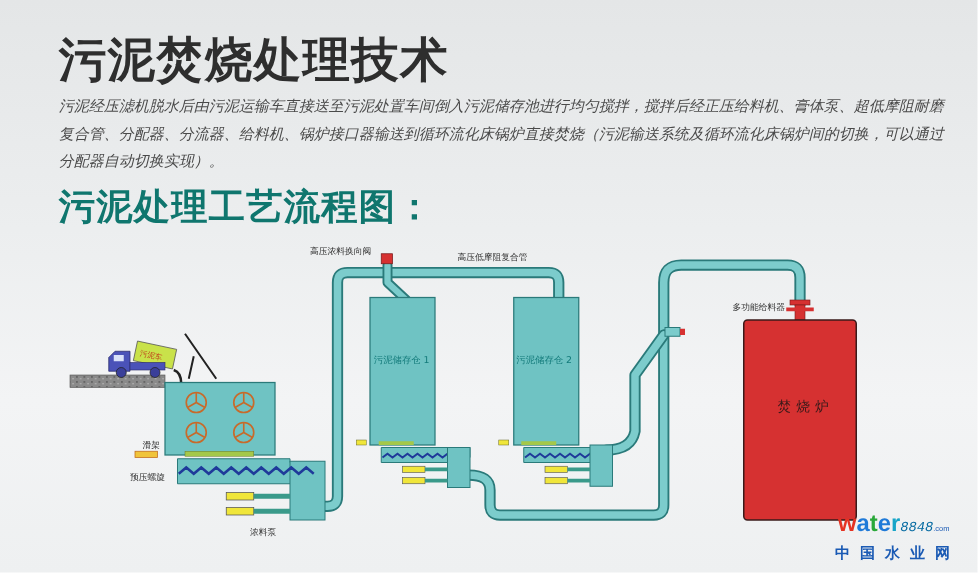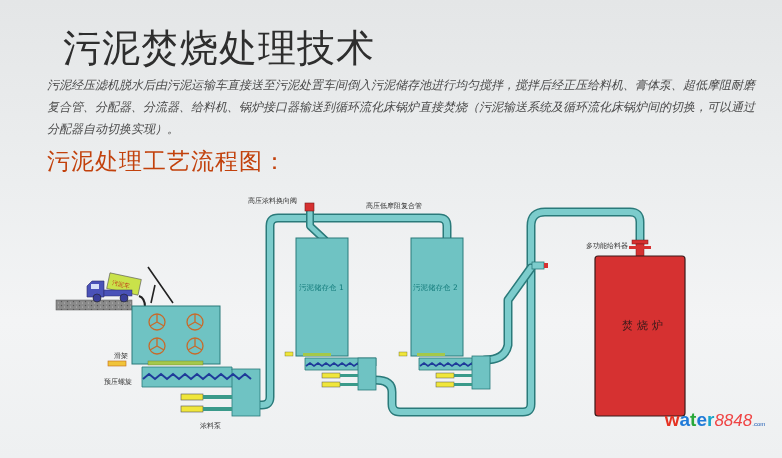--- a/index.html
+++ b/index.html
@@ -4,46 +4,46 @@
 <style>
   html, body { margin: 0; padding: 0; }
   body {
     width: 782px; height: 458px; overflow: hidden; position: relative;
     background: linear-gradient(180deg, #e4e6e7 0%, #eceeef 40%, #f3f4f5 70%, #eef0f1 100%);
     font-family: "DejaVu Sans", sans-serif;
     color: #3a3a3a;
   }
   .title {
     position: absolute; left: 47px; top: 26px;
-    font-size: 38px; font-weight: normal; color: #2e2e2e; letter-spacing: 1px;
-    line-height: 44px; white-space: nowrap; margin-left: 16px;
+    font-size: 38px; font-weight: bold; color: #2e2e2e; letter-spacing: 1px;
+    line-height: 44px; white-space: nowrap;
   }
   .desc {
     position: absolute; left: 47px; top: 74px; width: 712px;
     font-size: 12px; line-height: 22px; color: #4a4a4a; font-style: italic;
   }
   .subtitle {
     position: absolute; left: 47px; top: 146px;
-    font-size: 23px; font-weight: normal; color: #c2410c; letter-spacing: 1px;
+    font-size: 29px; font-weight: bold; color: #0f766e; letter-spacing: 1px;
     white-space: nowrap;
   }
   svg.diagram { position: absolute; left: 0; top: 0; }
   .lbl { font-family: "DejaVu Sans", sans-serif; font-size: 7px; fill: #333; }
   .lbl-in { font-family: "DejaVu Sans", sans-serif; font-size: 7.5px; fill: #127a7a; }
   .lbl-furnace { font-family: "DejaVu Sans", sans-serif; font-size: 11px; fill: #3a1a1a; letter-spacing: 4px; }
   .logo {
     position: absolute; left: 655px; top: 410px; width: 120px; text-align: center;
   }
   .logo-top { font-family: "Liberation Sans", sans-serif; font-weight: bold; font-size: 19px; line-height: 20px; white-space: nowrap; }
   .logo-top .w { color: #e53222; }
   .logo-top .a { color: #1f7ad8; }
   .logo-top .t { color: #2aa83a; }
   .logo-top .e { color: #1f7ad8; }
   .logo-top .r { color: #17a5c8; }
-  .logo-top .num { font-family: Liberation Sans, sans-serif; font-style: italic; font-weight: normal; color: #ef4444; font-size: 17px; }
+  .logo-top .num { font-family: Liberation Mono, monospace; font-style: italic; font-weight: normal; color: #0369a1; font-size: 11px; }
   .logo-top .com { font-size: 6px; color: #1a5ab4; font-weight: normal; }
   .logo-bottom { font-size: 12px; font-weight: bold; color: #1a5ab4; letter-spacing: 8px; line-height: 16px; margin-left: 6px; white-space: nowrap; }
 </style>
 </head>
 <body>
 
 <div class="title">污泥焚烧处理技术</div>
 <div class="desc">污泥经压滤机脱水后由污泥运输车直接送至污泥处置车间倒入污泥储存池进行均匀搅拌，搅拌后经正压给料机、膏体泵、超低摩阻耐磨复合管、分配器、分流器、给料机、锅炉接口器输送到循环流化床锅炉直接焚烧（污泥输送系统及循环流化床锅炉间的切换，可以通过分配器自动切换实现）。</div>
 <div class="subtitle">污泥处理工艺流程图：</div>
 
@@ -150,13 +150,14 @@
     <rect x="636" y="244" width="8" height="12" fill="#d63131" stroke="#7a1a1a" stroke-width="0.5"></rect>
     <rect x="629" y="246" width="22" height="3" fill="#d63131"></rect>
     <rect x="595" y="256" width="90" height="160" rx="3" fill="#d63131" stroke="#3a1a1a" stroke-width="1.2"></rect>
   </g>
   <text class="lbl" x="586" y="248">多功能给料器</text>
   <text class="lbl-furnace" x="622" y="329">焚烧炉</text>
 </svg>
 
 <div class="logo">
   <div class="logo-top"><span class="w">w</span><span class="a">a</span><span class="t">t</span><span class="e">e</span><span class="r">r</span><span class="num">8848</span><span class="com">.com</span></div>
+  <div class="logo-bottom">中国水业网</div>
 </div>
 
 </body></html>

